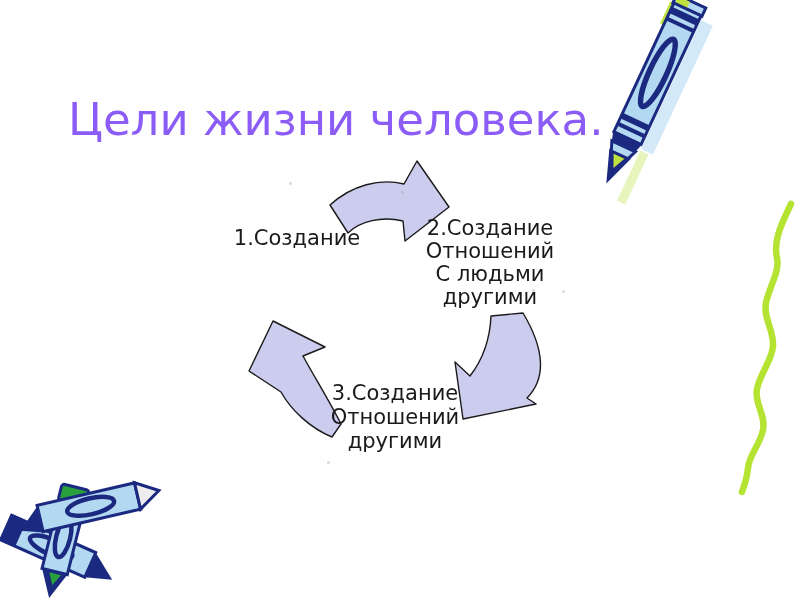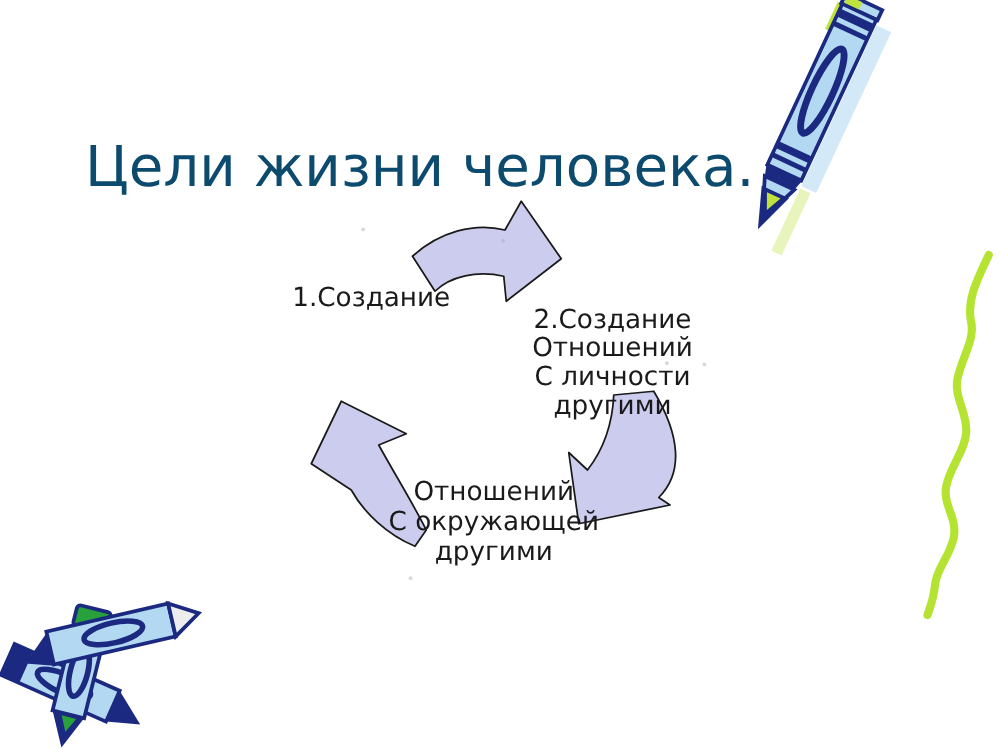--- a/index.html
+++ b/index.html
@@ -1,31 +1,31 @@
 <!DOCTYPE html>
 <html><head>
 <meta charset="utf-8">
 <style>
   html,body{margin:0;padding:0;background:#fff;}
   .slide{
     position:relative;width:800px;height:600px;background:#fff;
     overflow:hidden;font-family:"DejaVu Sans","Liberation Sans",sans-serif;
   }
   .slide-title{
-    position:absolute;left:68px;top:110px;
-    font-size:45px;line-height:1.05;color:#0c4a6e;white-space:nowrap;
+    position:absolute;left:68px;top:96px;
+    font-size:45px;line-height:1.05;color:#8b5cf6;white-space:nowrap;
     letter-spacing:0px;
   }
   .overlay-svg{position:absolute;left:0;top:0;}
   .node{
     position:absolute;text-align:center;color:#1a1a1a;
     font-size:21px;line-height:23px;z-index:5;
   }
   .node-1{left:207px;top:227px;width:180px;}
-  .node-2{left:400px;top:217px;width:180px;margin-top:27px;}
+  .node-2{left:400px;top:217px;width:180px;}
   .node-3{left:295px;top:381px;width:200px;line-height:24px;}
   .arrow{stroke:#1a1a1a;stroke-width:1.4;stroke-linejoin:round;}
   .navy{fill:#1b2a80;}
   .navy-stroke{stroke:#1b2a80;fill:none;}
   .body-stroke{stroke:#1b2a80;stroke-width:3;}
   .speck{position:absolute;width:3px;height:3px;border-radius:50%;
     background:#a8a8b0;opacity:.45;z-index:4;}
 </style>
 </head>
 <body>
@@ -94,27 +94,27 @@
     </g>
   </svg>
 
   <div class="node node-1">
     <div>1.Создание</div>
   </div>
 
   <div class="node node-2">
     <div>2.Создание</div>
     <div>Отношений</div>
-    <div>С личности</div>
+    <div>С людьми</div>
     <div>другими</div>
   </div>
 
   <div class="node node-3">
+    <div>3.Создание</div>
     <div>Отношений</div>
-    <div>С окружающей</div>
     <div>другими</div>
   </div>
 
   <div class="speck" style="left:289px;top:182px;"></div>
   <div class="speck" style="left:401px;top:191px;"></div>
   <div class="speck" style="left:532px;top:289px;"></div>
   <div class="speck" style="left:562px;top:290px;"></div>
   <div class="speck" style="left:327px;top:461px;"></div>
 
 </div>

